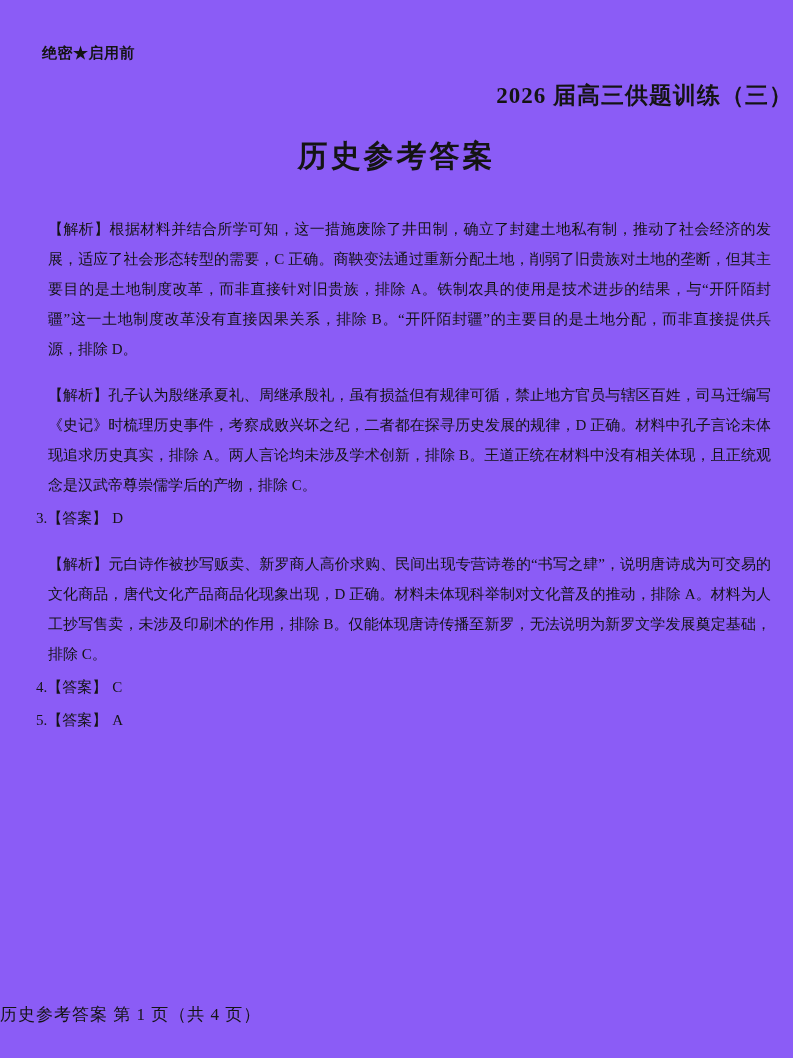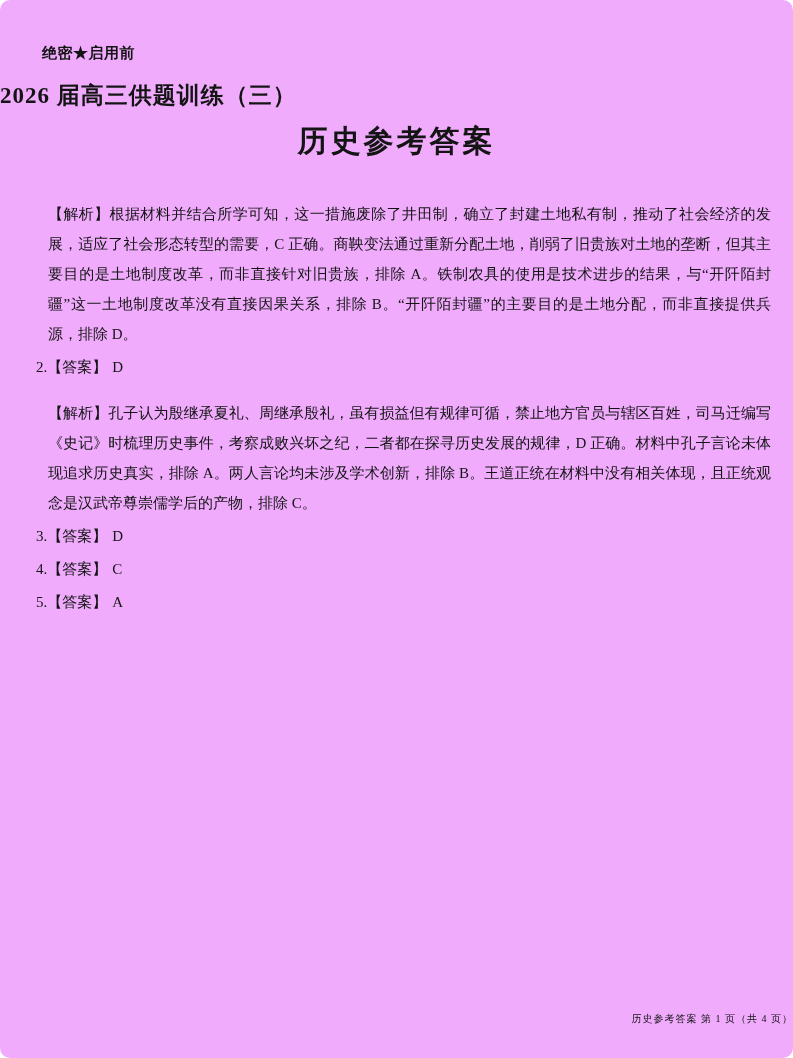--- a/index.html
+++ b/index.html
@@ -1,44 +1,43 @@
 <!DOCTYPE html>
 <html><head>
 <meta charset="utf-8">
 <style>
   html, body { margin: 0; padding: 0; background: #ffffff; }
   .page {
     position: relative;
     width: 793px;
     height: 1058px;
-    background: #f0abfc;
+    background: #8b5cf6;
     color: #141414;
     font-family: "Liberation Serif", "DejaVu Serif", serif;
     overflow: hidden;
     box-sizing: border-box;
-    border-radius: 10px;
   }
   .secret {
     position: absolute;
     top: 44px;
     left: 42px;
     font-size: 15px;
     font-weight: bold;
     letter-spacing: 0.5px;
   }
   .doc-title {
     margin: 0;
     padding-top: 80px;
-    text-align: left;
+    text-align: right;
     font-size: 23px;
     font-weight: bold;
     letter-spacing: 1px;
   }
   .doc-subtitle {
-    margin: 1px;
+    margin: 16px;
     padding-top: 9px;
     text-align: center;
     font-size: 30px;
     font-weight: bold;
     letter-spacing: 3px;
   }
   .content {
     margin: 37px 22px 0 36px;
     font-size: 15px;
     line-height: 30px;
@@ -49,48 +48,48 @@
   .analysis {
     margin-left: 12px;
     text-align: justify;
     margin-top: 16px;
   }
   .footer {
     position: absolute;
     bottom: 32px;
     left: 0;
     width: 100%;
-    text-align: right;
-    font-size: 10px;
+    text-align: left;
+    font-size: 17px;
     letter-spacing: 1px;
   }
 </style>
 </head>
 <body>
 
 <div class="page">
 
   <div class="secret">绝密★启用前</div>
 
   <h1 class="doc-title">2026 届高三供题训练（三）</h1>
   <h2 class="doc-subtitle">历史参考答案</h2>
 
   <div class="content">
 
     <div class="item">
       <div class="analysis"><span>【解析】</span><span>根据材料并结合所学可知，这一措施废除了井田制，确立了封建土地私有制，推动了社会经济的发展，适应了社会形态转型的需要，C 正确。商鞅变法通过重新分配土地，削弱了旧贵族对土地的垄断，但其主要目的是土地制度改革，而非直接针对旧贵族，排除 A。铁制农具的使用是技术进步的结果，与“开阡陌封疆”这一土地制度改革没有直接因果关系，排除 B。“开阡陌封疆”的主要目的是土地分配，而非直接提供兵源，排除 D。</span></div>
     </div>
 
     <div class="item">
-      <div class="answer-line"><span>2.</span><span>【答案】</span><span class="answer-letter">D</span></div>
       <div class="analysis"><span>【解析】</span><span>孔子认为殷继承夏礼、周继承殷礼，虽有损益但有规律可循，禁止地方官员与辖区百姓，司马迁编写《史记》时梳理历史事件，考察成败兴坏之纪，二者都在探寻历史发展的规律，D 正确。材料中孔子言论未体现追求历史真实，排除 A。两人言论均未涉及学术创新，排除 B。王道正统在材料中没有相关体现，且正统观念是汉武帝尊崇儒学后的产物，排除 C。</span></div>
     </div>
 
     <div class="item">
       <div class="answer-line"><span>3.</span><span>【答案】</span><span class="answer-letter">D</span></div>
+      <div class="analysis"><span>【解析】</span><span>元白诗作被抄写贩卖、新罗商人高价求购、民间出现专营诗卷的“书写之肆”，说明唐诗成为可交易的文化商品，唐代文化产品商品化现象出现，D 正确。材料未体现科举制对文化普及的推动，排除 A。材料为人工抄写售卖，未涉及印刷术的作用，排除 B。仅能体现唐诗传播至新罗，无法说明为新罗文学发展奠定基础，排除 C。</span></div>
     </div>
 
     <div class="item">
       <div class="answer-line"><span>4.</span><span>【答案】</span><span class="answer-letter">C</span></div>
     </div>
 
     <div class="item">
       <div class="answer-line"><span>5.</span><span>【答案】</span><span class="answer-letter">A</span></div>
     </div>
 

